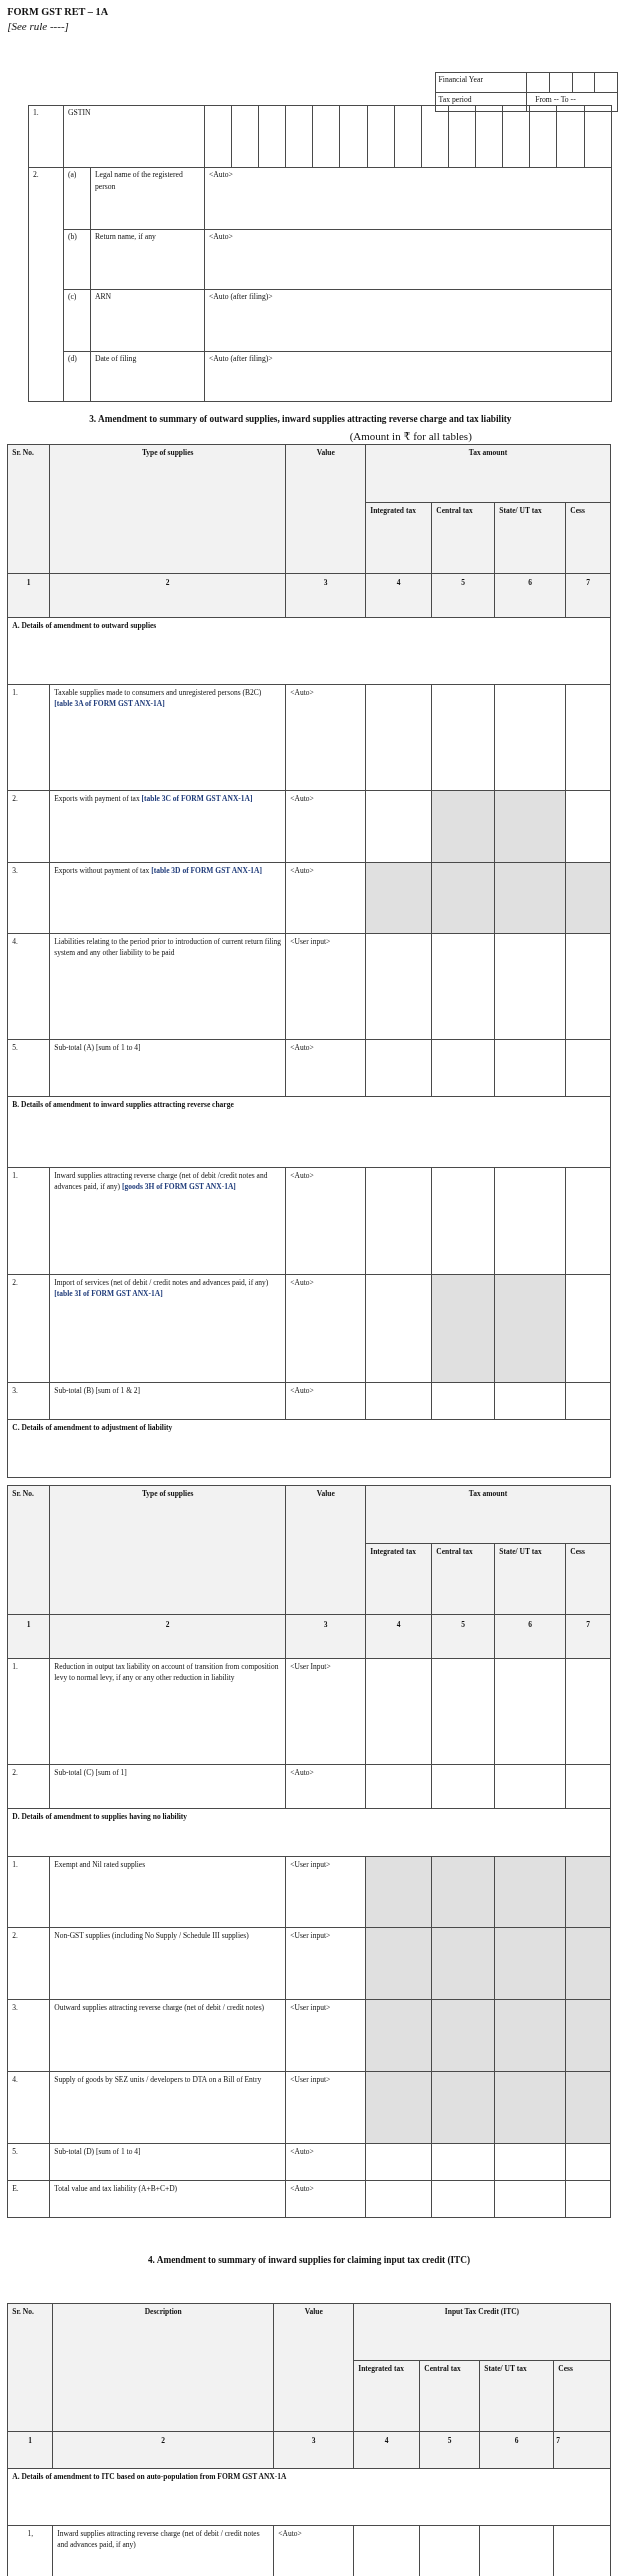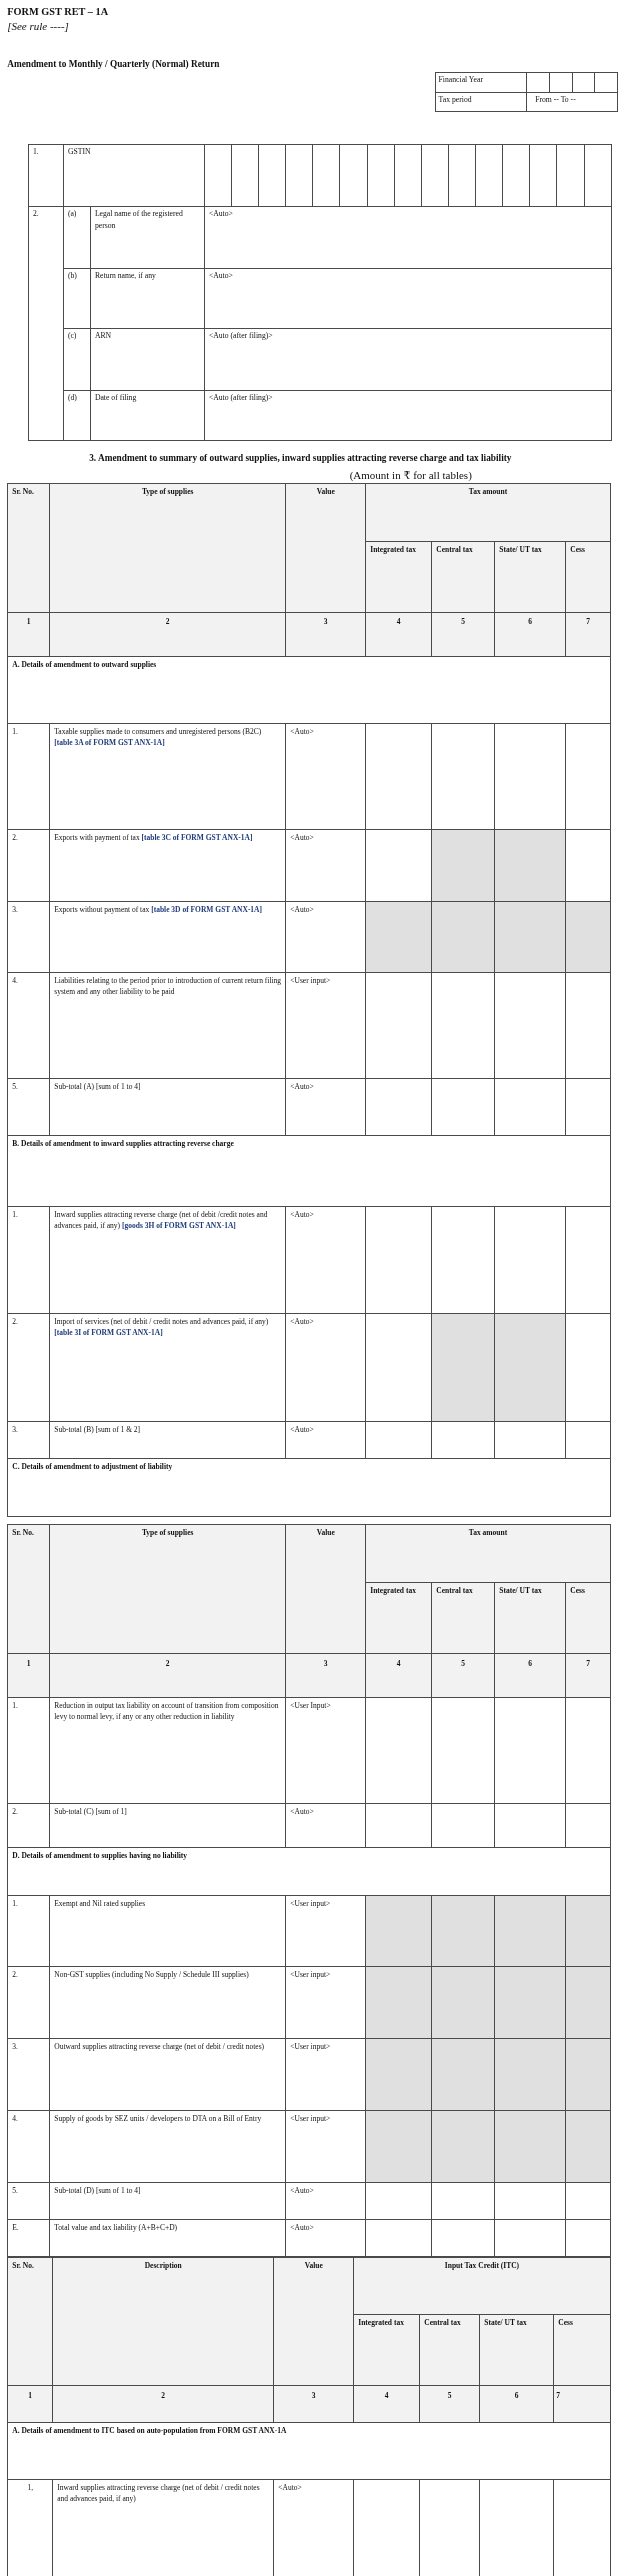--- a/index.html
+++ b/index.html
@@ -43,21 +43,20 @@
   .gap { height: 7.2px; }
   .h4 { text-align: center; margin: 36px 0 36px 0; }
 </style>
 </head>
 <body>
 
 <div class="page">
 
   <div class="center form-title">FORM GST RET – 1A</div>
   <div class="center see-rule">[See rule ----]</div>
-  <div class="center main-title">Amendment to Monthly / Quarterly (Normal) Return</div>
 
   <table class="fy-box">
     <colgroup>
         <col style="width:91px">
         <col>
         <col>
         <col>
         <col>
       </colgroup>
     <tbody>
@@ -366,20 +365,21 @@
       <td class="bold">Total value and tax liability (A+B+C+D)</td>
       <td>&lt;Auto&gt;</td>
       <td></td>
           <td></td>
           <td></td>
           <td></td>
     </tr>
   </tbody>
     </table>
 
+  <div class="sec-heading h4">4. Amendment to summary of inward supplies for claiming input tax credit (ITC)</div>
 
   <table class="t3">
     <colgroup>
       <col style="width:45px">
         <col style="width:221px">
         <col style="width:80px">
       <col style="width:66px">
         <col style="width:60px">
         <col style="width:74px">
         <col>

